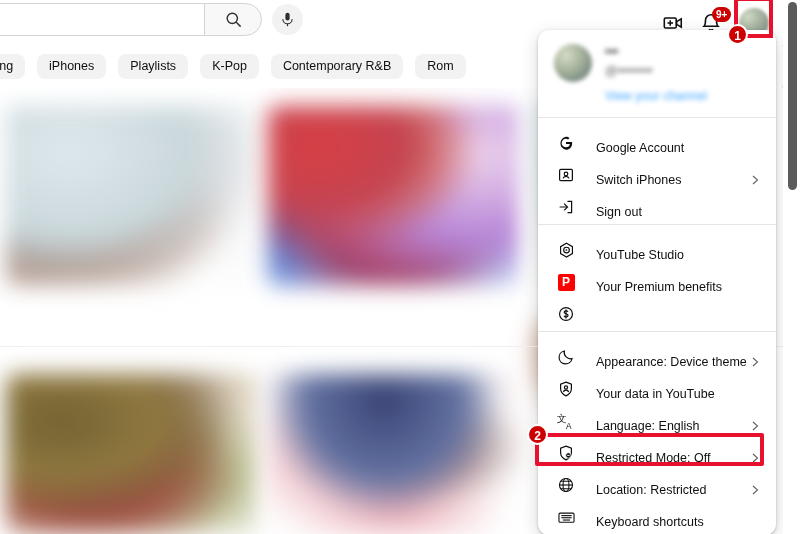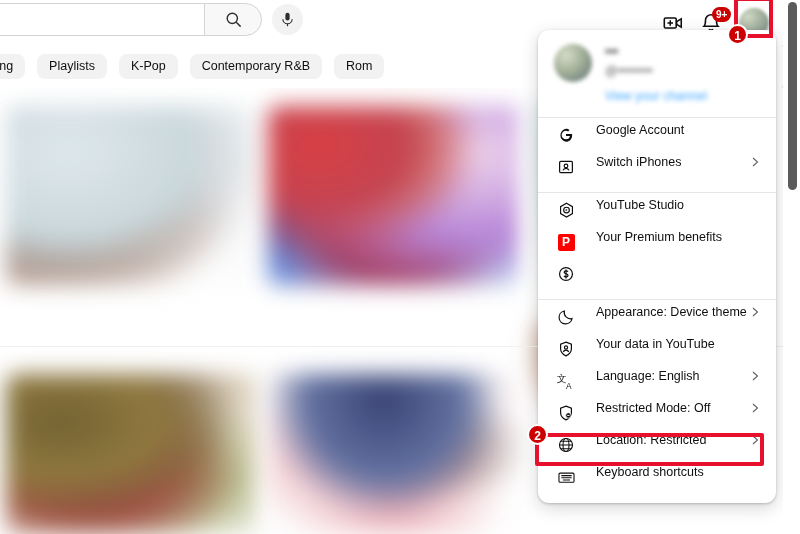--- a/index.html
+++ b/index.html
@@ -308,21 +308,21 @@
     overflow: hidden;
     cursor: pointer;
   }
   .menu-sep {
     height: 1px;
     background: #e5e5e5;
     margin: 1px 0;
   }
   .menu-item {
     display: flex;
-    align-items: flex-start;
+    align-items: flex-end;
     height: 32px;
     padding: 0 14px 0 16px;
     cursor: pointer;
     position: relative;
   }
   .mi-icon {
     width: 24px; height: 24px;
     flex: 0 0 auto;
     display: flex; align-items: center; justify-content: center;
     color: #0f0f0f;
@@ -378,20 +378,21 @@
     <div class="thumb" id="t2"></div>
     <div class="thumb" id="t3"></div>
     <div class="thumb" id="t3b"></div>
     <div class="content-divider"></div>
     <div class="thumb" id="t4"></div>
     <div class="thumb" id="t5"></div>
   </div>
 
   <div class="chips">
     <div class="chip">ming</div>
+    <div class="chip">iPhones</div>
     <div class="chip">Playlists</div>
     <div class="chip">K-Pop</div>
     <div class="chip">Contemporary R&amp;B</div>
     <div class="chip">Rom</div>
   </div>
 
   <div class="header">
     <div class="search-wrap">
       <input class="search-input" type="text" value="" placeholder="" style="">
       <div class="search-btn">
@@ -461,20 +462,30 @@
             <path d="M8 16.5c.6-1.9 2.1-2.8 4-2.8s3.4.9 4 2.8"></path>
           </svg>
         </span>
         <span class="mi-label">Switch iPhones</span>
         <span class="mi-arrow">
           <svg width="12" height="12" viewBox="0 0 24 24" fill="none" stroke="#606060" stroke-width="2.2">
             <polyline points="8,4 17,12 8,20"></polyline>
           </svg>
         </span>
       </div>
+      <div class="menu-item">
+        <span class="mi-icon">
+          <svg width="18" height="18" viewBox="0 0 24 24" fill="none" stroke="#0f0f0f" stroke-width="1.6">
+            <path d="M14 4.5h5.5v15H14"></path>
+            <line x1="3.5" y1="12" x2="13.5" y2="12"></line>
+            <polyline points="9.5,7.5 14,12 9.5,16.5"></polyline>
+          </svg>
+        </span>
+        <span class="mi-label">Sign out</span>
+      </div>
     </div>
 
     <div class="menu-sep"></div>
 
     <div class="group-pad">
       <div class="menu-item">
         <span class="mi-icon">
           <svg width="19" height="19" viewBox="0 0 24 24" fill="none" stroke="#0f0f0f" stroke-width="1.5">
             <path d="M12 2.8l7.5 4.3v8.8L12 20.2 4.5 15.9V7.1z"></path>
             <circle cx="12" cy="11.5" r="3.6"></circle>

